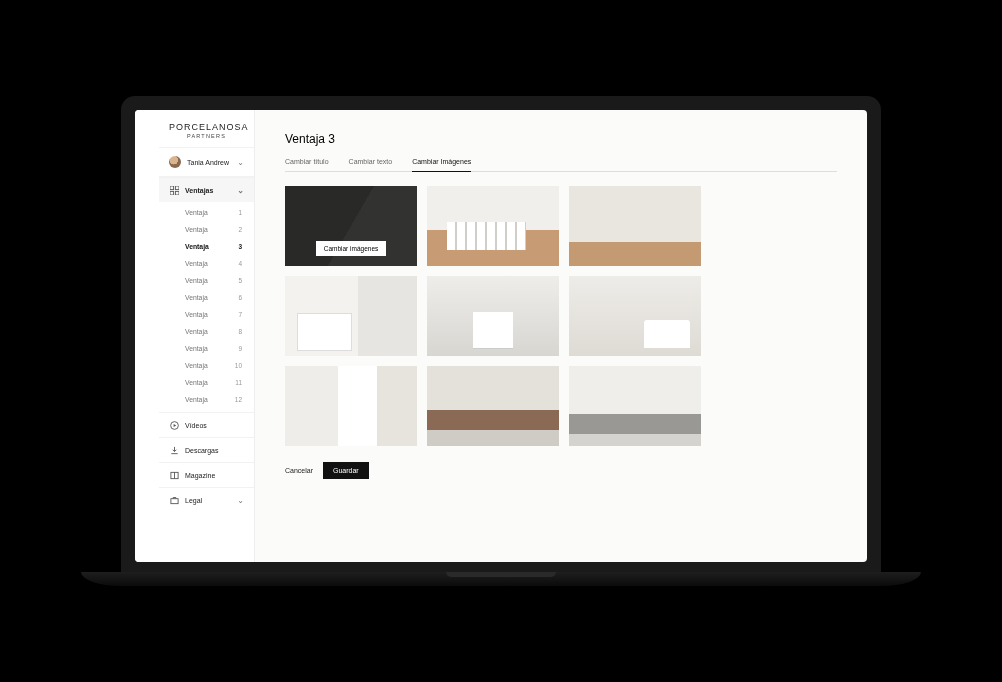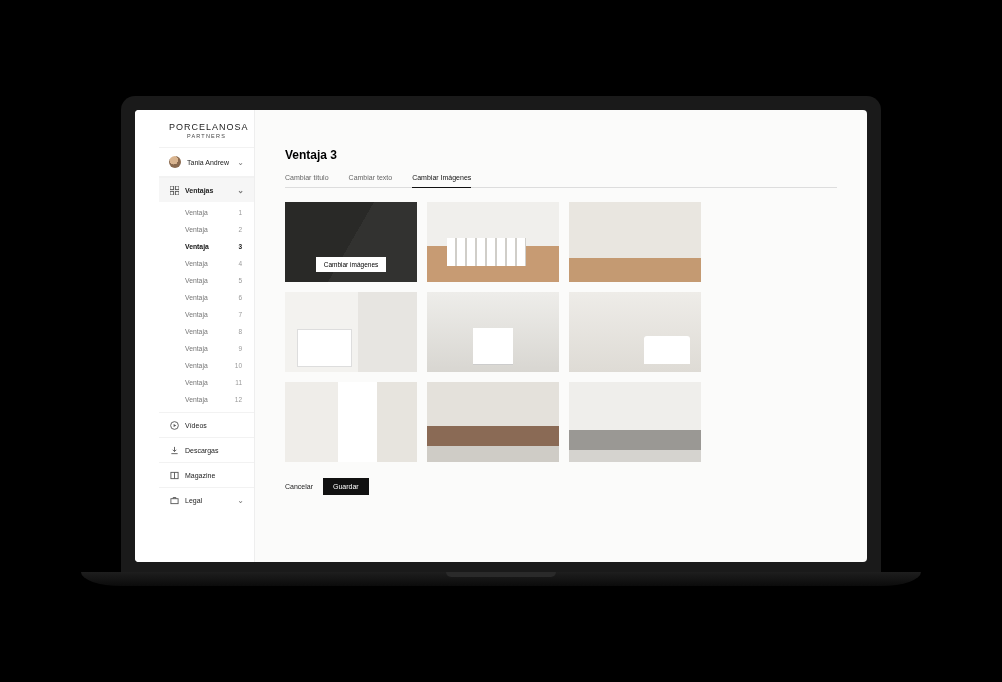--- a/index.html
+++ b/index.html
@@ -101,21 +101,21 @@
   .sub-item .lbl { flex:1; }
   .sub-item .num { color:#999; font-size:6.5px;}
   .sub-item.active .num { color:#222; }
 
   
   .main {
     flex:1;
     padding: 22px 30px 16px 30px;
     overflow-y:auto;
   }
-  .page-title { font-size:12px; font-weight:700; margin-bottom:12px;margin-top:16px; }
+  .page-title { font-size:12px; font-weight:400; margin-bottom:12px; }
   .tabs {
     display:flex; gap:20px;
     border-bottom:1px solid #ddd;
     margin-bottom:14px;
   }
   .tab {
     font-size:7px; color:#666;
     padding-bottom:6px;
     cursor:pointer;
   }

